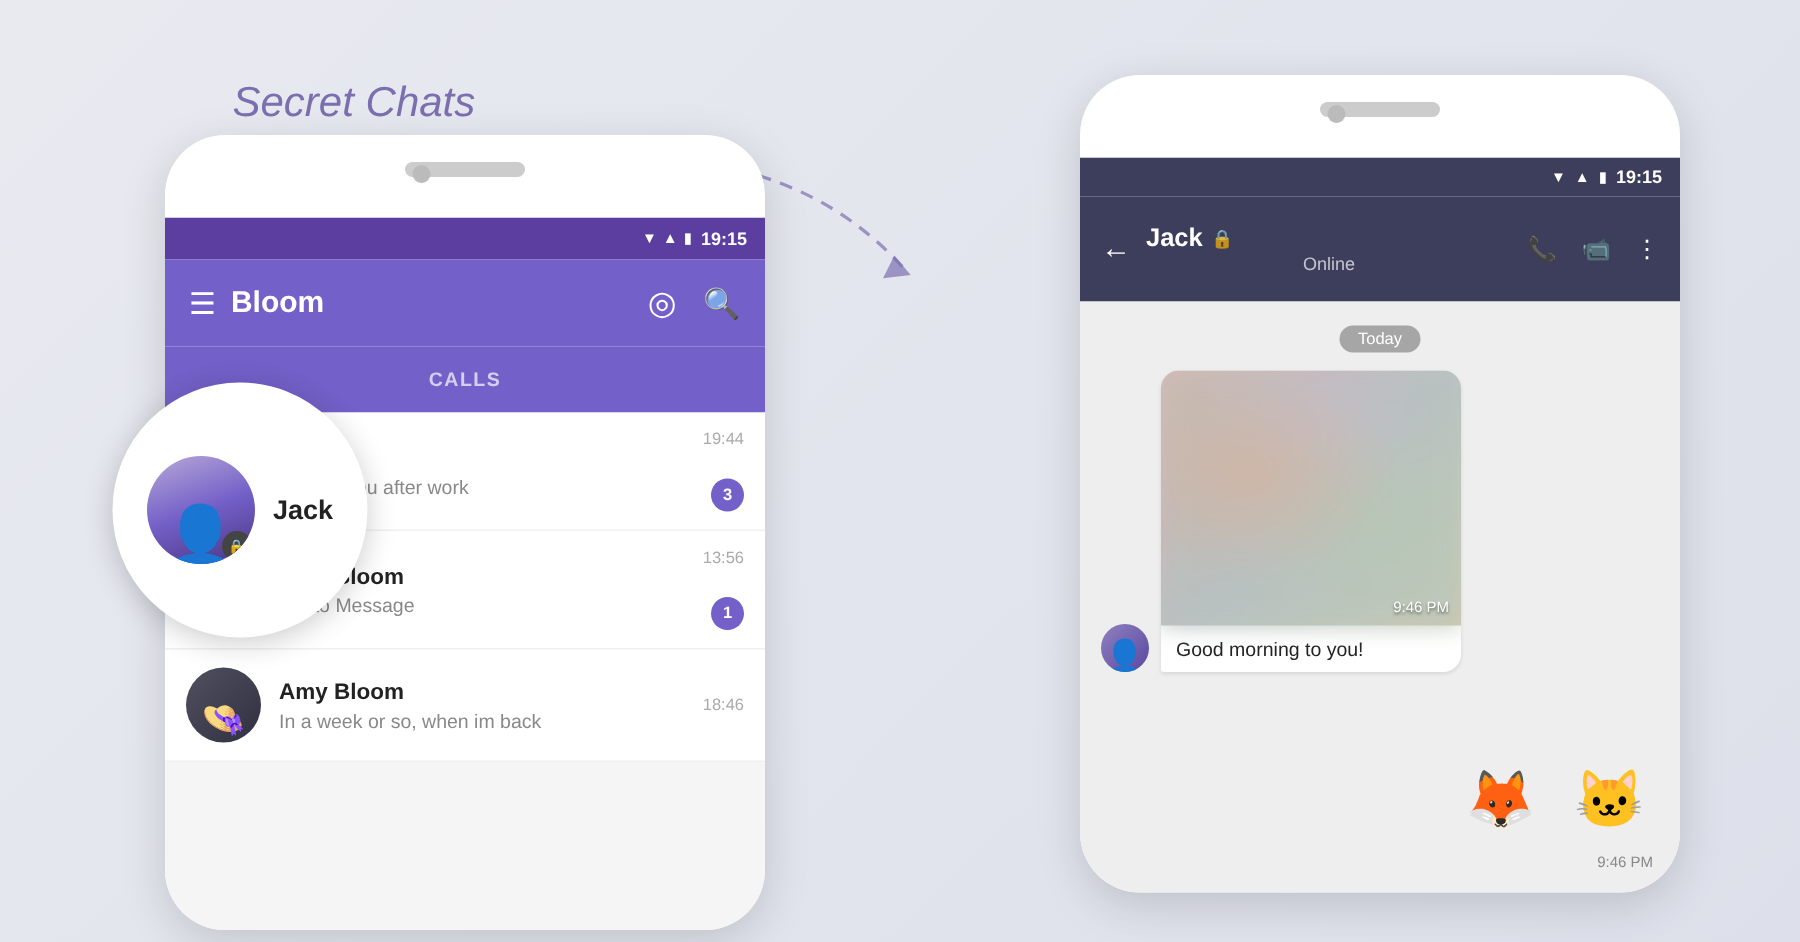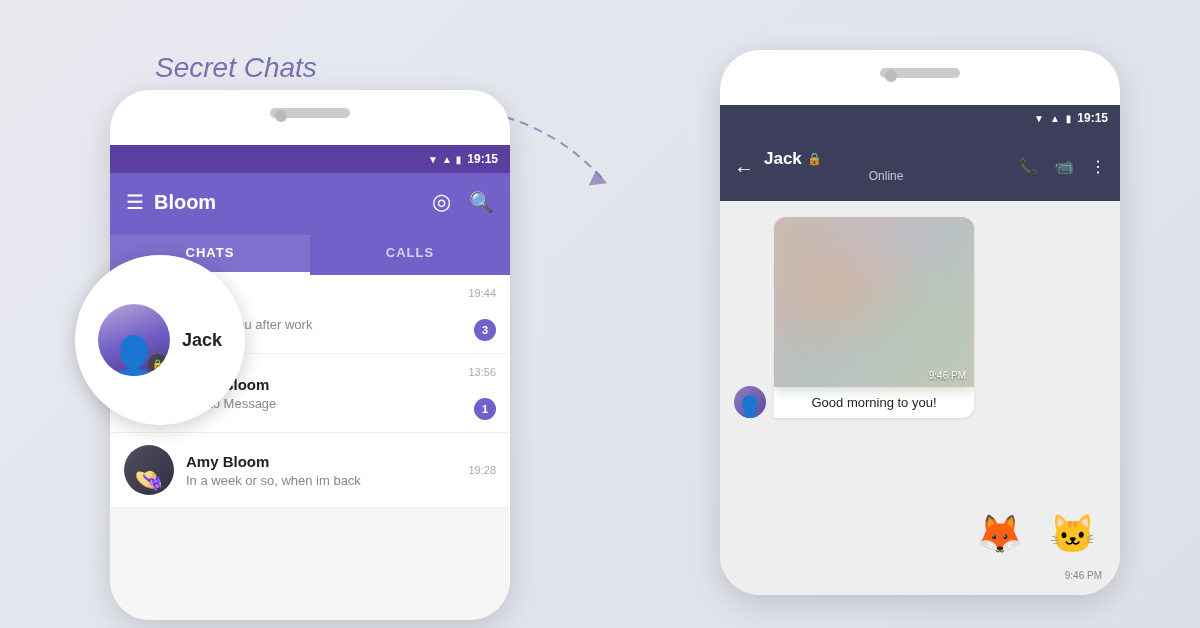--- a/index.html
+++ b/index.html
@@ -472,21 +472,20 @@
       bottom: 6px;
       right: 8px;
       color: white;
       font-size: 10px;
       text-shadow: 0 1px 2px rgba(0,0,0,0.5);
     }
     .msg-text {
       padding: 8px 10px;
       font-size: 13px;
       color: #222;
-      text-align: center;
     }
 
     
     .stickers-row {
       display: flex;
       justify-content: flex-end;
       align-items: flex-end;
       flex-direction: column;
       gap: 4px;
       margin-top: auto;
@@ -560,21 +559,20 @@
         <span class="viber-logo-icon">☰</span>
         <span class="viber-title">Bloom</span>
       </div>
       <div class="right">
         <span class="header-icon" style="font-size:22px;">◎</span>
         <span class="header-icon">🔍</span>
       </div>
     </div>
 
     <div class="tabs-bar">
-      <div class="tab active">CHATS</div>
       <div class="tab">CALLS</div>
     </div>
 
     <div class="chat-list">
 
       <div class="chat-item">
         <div class="chat-avatar avatar-jack">
           <div class="avatar-person">👤</div>
           <div class="avatar-lock">🔒</div>
         </div>
@@ -605,21 +603,21 @@
 
       <div class="chat-item">
         <div class="chat-avatar avatar-amy2">
           <div class="avatar-person" style="font-size:24px;color:white;">👒</div>
         </div>
         <div class="chat-info">
           <div class="chat-name">Amy Bloom</div>
           <div class="chat-preview">In a week or so, when im back</div>
         </div>
         <div class="chat-meta">
-          <span class="chat-time">19:28</span>
+          <span class="chat-time">18:46</span>
         </div>
       </div>
     </div>
   </div>
 </div>
 
 <div class="magnify-circle">
   <div class="magnify-inner">
     <div class="mag-avatar">
       <div class="mag-avatar-inner">
@@ -655,20 +653,23 @@
         <div class="chat-header-status">Online</div>
       </div>
       <div class="chat-header-actions">
         <span class="chat-action-icon">📞</span>
         <span class="chat-action-icon">📹</span>
         <span class="chat-action-icon">⋮</span>
       </div>
     </div>
 
     <div class="messages-area">
+      <div class="date-separator">
+        <span class="date-pill">Today</span>
+      </div>
 
       <div class="message-row">
         <div class="msg-avatar">
           <span class="msg-avatar-person">👤</span>
         </div>
         <div class="message-bubble">
           <div class="msg-image">
             <div class="msg-image-blur"></div>
             <span class="msg-image-time">9:46 PM</span>
           </div>

